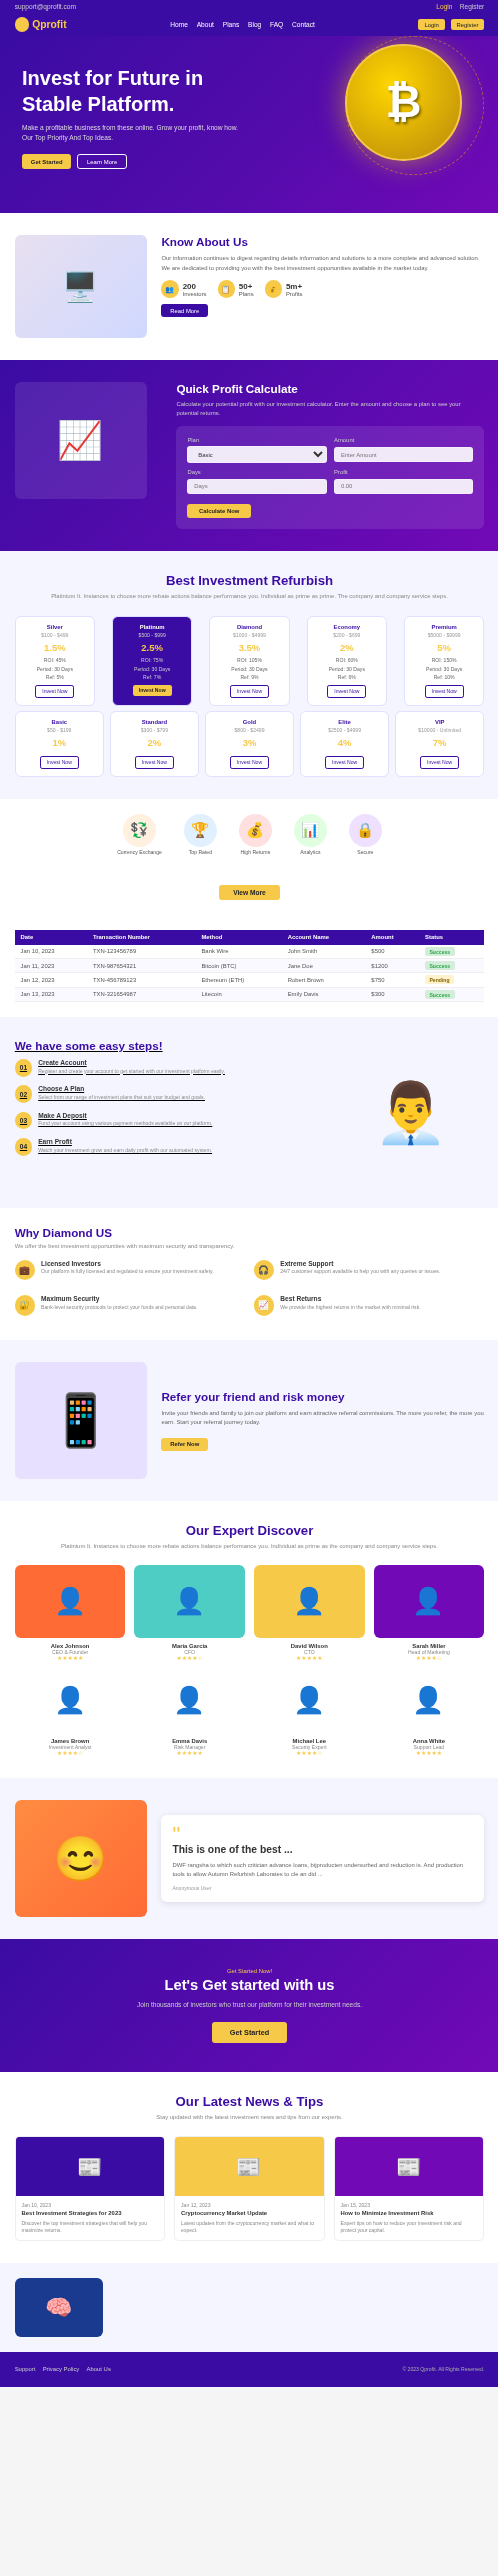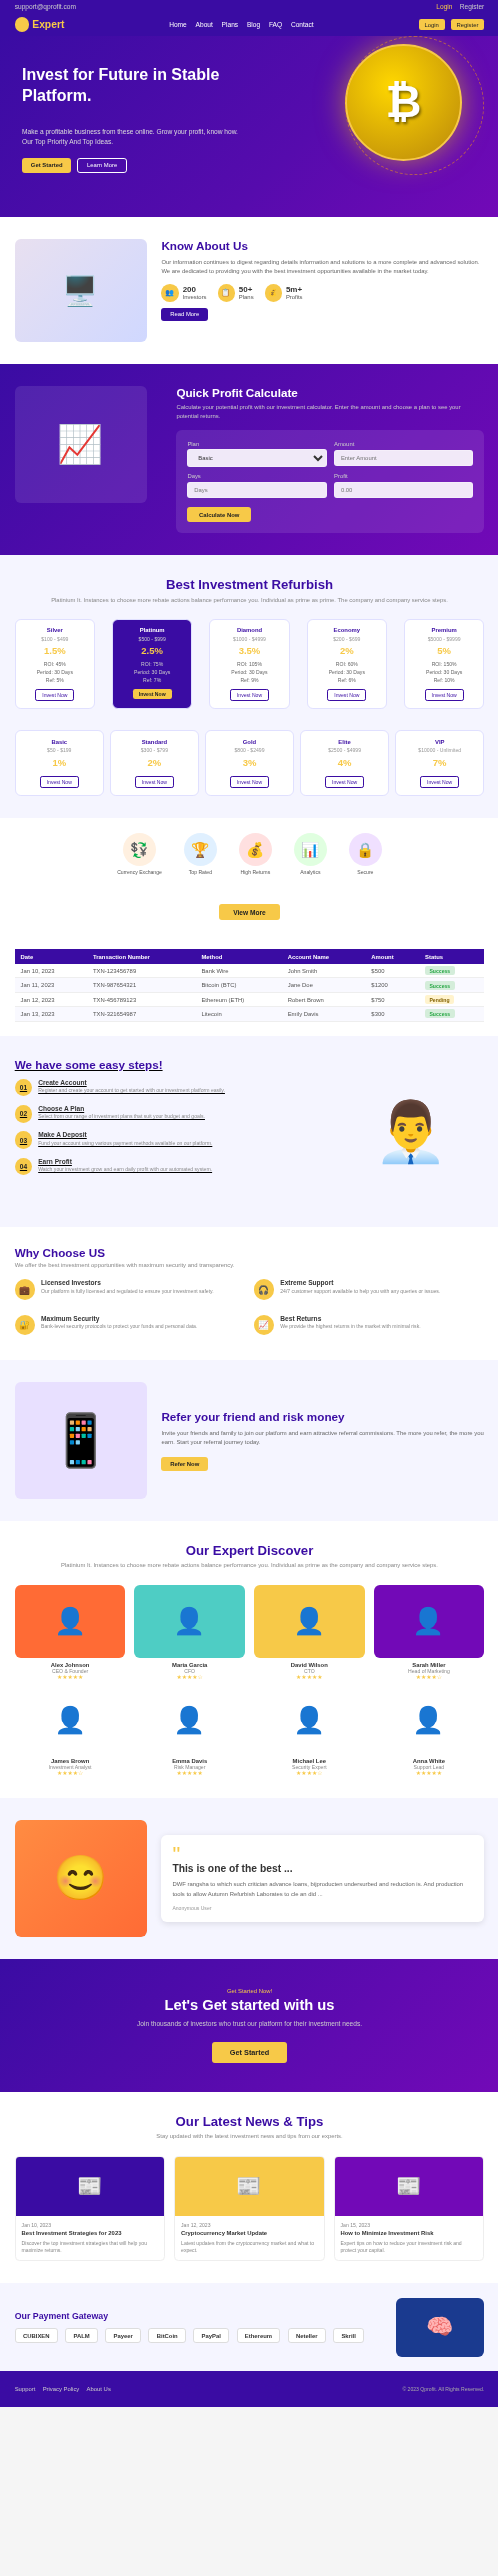--- a/index.html
+++ b/index.html
@@ -11,21 +11,21 @@
     .logo { color: #f7c948; font-weight: bold; font-size: 10.3px; display: flex; align-items: center; gap: 2.9px; }
     .logo-icon { width: 14.7px; height: 14.7px; background: #f7c948; border-radius: 50%; display: inline-block; }
     .nav-links { display: flex; gap: 8.8px; }
     .nav-links a { color: #fff; font-size: 6.6px; text-decoration: none; }
     .nav-right { display: flex; gap: 5.9px; align-items: center; }
     .nav-btn { background: #f7c948; color: #222; font-size: 5.9px; padding: 2.2px 5.9px; border-radius: 2.2px; border: none; cursor: pointer; }
 
     
     .hero { background: linear-gradient(135deg, #3a0ca3 0%, #560bad 60%, #7209b7 100%); padding: 29px 22px 44px; position: relative; min-height: 161px; overflow: hidden; }
     .hero-content { max-width: 220px; }
-    .hero h1 { color: #fff; font-size: 16px; font-weight: bold; line-height: 1.3; margin-bottom: 20px; }
+    .hero h1 { color: #fff; font-size: 20px; font-weight: bold; line-height: 1.3; margin-bottom: 6px; }
     .hero p { color: #ddd; font-size: 6.6px; line-height: 1.5; margin-bottom: 11px; }
     .hero-btns { display: flex; gap: 5.9px; }
     .btn-gold { background: #f7c948; color: #222; font-size: 5.9px; padding: 3.7px 8.8px; border-radius: 2.9px; border: none; cursor: pointer; font-weight: bold; }
     .btn-outline { background: transparent; color: #fff; font-size: 5.9px; padding: 3.7px 8.8px; border-radius: 2.9px; border: 0.7px solid #fff; cursor: pointer; }
     .hero-coin { position: absolute; right: 22px; top: 7.3px; width: 132px; height: 132px; }
     .coin-circle { width: 117px; height: 117px; border-radius: 50%; background: radial-gradient(circle at 40% 35%, #ffd700, #b8860b); display: flex; align-items: center; justify-content: center; box-shadow: 0 0 29px rgba(255,215,0,0.5); border: 2.9px solid #f7c948; }
     .coin-b { color: #fff; font-size: 44px; font-weight: bold; text-shadow: 1.5px 1.5px 2.9px rgba(0,0,0,0.5); }
     .orbit-ring { position: absolute; top: -7.3px; right: -7.3px; width: 139px; height: 139px; border-radius: 50%; border: 1.5px dashed rgba(255,165,0,0.5); }
 
     
@@ -52,21 +52,21 @@
     .form-row { display: flex; gap: 7.3px; margin-bottom: 5.9px; }
     .form-group { flex: 1; }
     .form-group label { color: #ccc; font-size: 5.9px; display: block; margin-bottom: 2.2px; }
     .form-group input, .form-group select { width: 100%; padding: 3.7px 5.9px; font-size: 5.9px; border: 0.7px solid rgba(255,255,255,0.3); border-radius: 2.9px; background: rgba(255,255,255,0.9); color: #333; }
     .calc-btn { background: #f7c948; color: #222; font-size: 5.9px; padding: 4.4px 11.7px; border-radius: 2.9px; border: none; cursor: pointer; font-weight: bold; margin-top: 3.7px; }
 
     
     .packages-section { background: #f5f5ff; padding: 22px 14.7px; }
     .section-title { text-align: center; color: #3a0ca3; font-size: 13.2px; margin-bottom: 3.7px; }
     .section-sub { text-align: center; color: #888; font-size: 5.9px; margin-bottom: 14.7px; line-height: 1.5; }
-    .packages-grid { display: grid; grid-template-columns: repeat(5, 1fr); gap: 17px; margin-bottom: 21px; }
+    .packages-grid { display: grid; grid-template-columns: repeat(5, 1fr); gap: 17px; margin-bottom: 5px; }
     .package-card { background: #fff; border-radius: 5.9px; padding: 7.3px 4.4px; text-align: center; border: 0.7px solid #e0e0ff; }
     .package-card.featured { background: #3a0ca3; color: #fff; }
     .package-card.featured .pkg-name { color: #fff; }
     .package-card.featured .pkg-price { color: #f7c948; }
     .package-card.featured .pkg-feature { color: #ccc; }
     .pkg-name { font-size: 5.9px; font-weight: bold; color: #3a0ca3; margin-bottom: 2.2px; }
     .pkg-price { font-size: 9.5px; font-weight: bold; color: #f7c948; margin: 3.7px 0; }
     .pkg-price-sub { font-size: 5.1px; color: #999; }
     .pkg-feature { font-size: 5.1px; color: #666; line-height: 1.6; }
     .pkg-btn { background: #f7c948; color: #222; font-size: 5.1px; padding: 2.2px 5.9px; border-radius: 2.2px; border: none; cursor: pointer; margin-top: 4.4px; font-weight: bold; }
@@ -185,21 +185,21 @@
   <span>support@qprofit.com</span>
   <div style="display:flex;gap:7.3px">
     <span style="cursor:pointer;color:#f7c948">Login</span>
     <span style="cursor:pointer">Register</span>
   </div>
 </div>
 
 <nav class="nav-bar">
   <div class="logo">
     <span class="logo-icon"></span>
-    <span>Expert</span>
+    <span>Qprofit</span>
   </div>
   <div class="nav-links">
     <a>Home</a>
     <a>About</a>
     <a>Plans</a>
     <a>Blog</a>
     <a>FAQ</a>
     <a>Contact</a>
   </div>
   <div class="nav-right">
@@ -498,21 +498,21 @@
         <h4>Earn Profit</h4>
         <p>Watch your investment grow and earn daily profit with our automated system.</p>
       </div>
         </div>
       </div>
   </div>
   <div class="steps-img">👨‍💼</div>
 </section>
 
 <section class="why-section">
-  <h2>Why Choose US</h2>
+  <h2>Why Diamond US</h2>
   <p>We offer the best investment opportunities with maximum security and transparency.</p>
   <div class="why-grid" id="why-grid">
       <div class="why-item">
       <div class="why-icon">💼</div>
       <div class="why-text">
         <h4>Licensed Investors</h4>
         <p>Our platform is fully licensed and regulated to ensure your investment safety.</p>
       </div>
       </div>
       <div class="why-item">
@@ -649,33 +649,20 @@
       <div class="news-body">
         <div class="news-date">Jan 15, 2023</div>
         <div class="news-title">How to Minimize Investment Risk</div>
         <div class="news-excerpt">Expert tips on how to reduce your investment risk and protect your capital.</div>
       </div>
       </div>
     </div>
 </section>
 
 <section class="payment-section">
-  <div style="flex:1">
-    <h3 style="font-size:8.8px;color:#3a0ca3;margin-bottom:7.3px">Our Payment Gateway</h3>
-    <div class="payment-logos">
-      <div class="payment-logo">CUBIXEN</div>
-      <div class="payment-logo">PALM</div>
-      <div class="payment-logo">Payeer</div>
-      <div class="payment-logo">BitCoin</div>
-      <div class="payment-logo">PayPal</div>
-      <div class="payment-logo">Ethereum</div>
-      <div class="payment-logo">Neteller</div>
-      <div class="payment-logo">Skrill</div>
-    </div>
-  </div>
   <div class="payment-brain">🧠</div>
 </section>
 
 <footer class="footer">
   <div class="footer-links">
     <a>Support</a>
     <a>Privacy Policy</a>
     <a>About Us</a>
   </div>
   <div class="footer-copy">© 2023 Qprofit. All Rights Reserved.</div>

